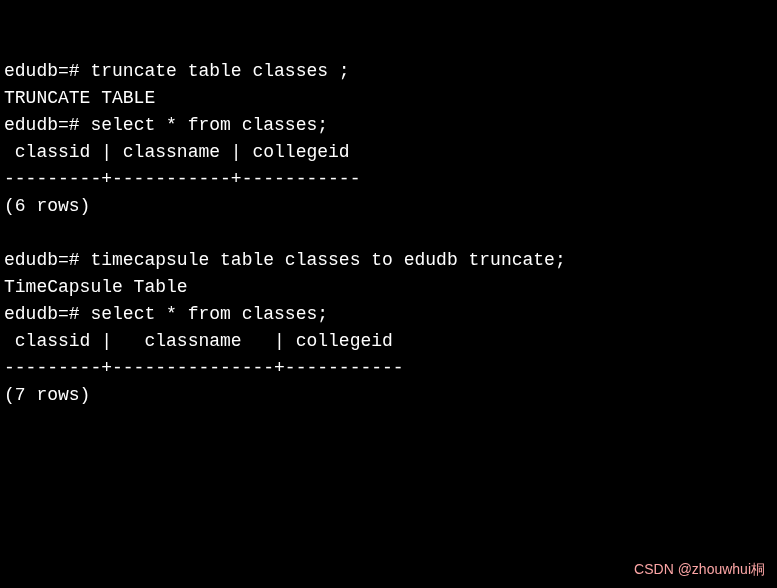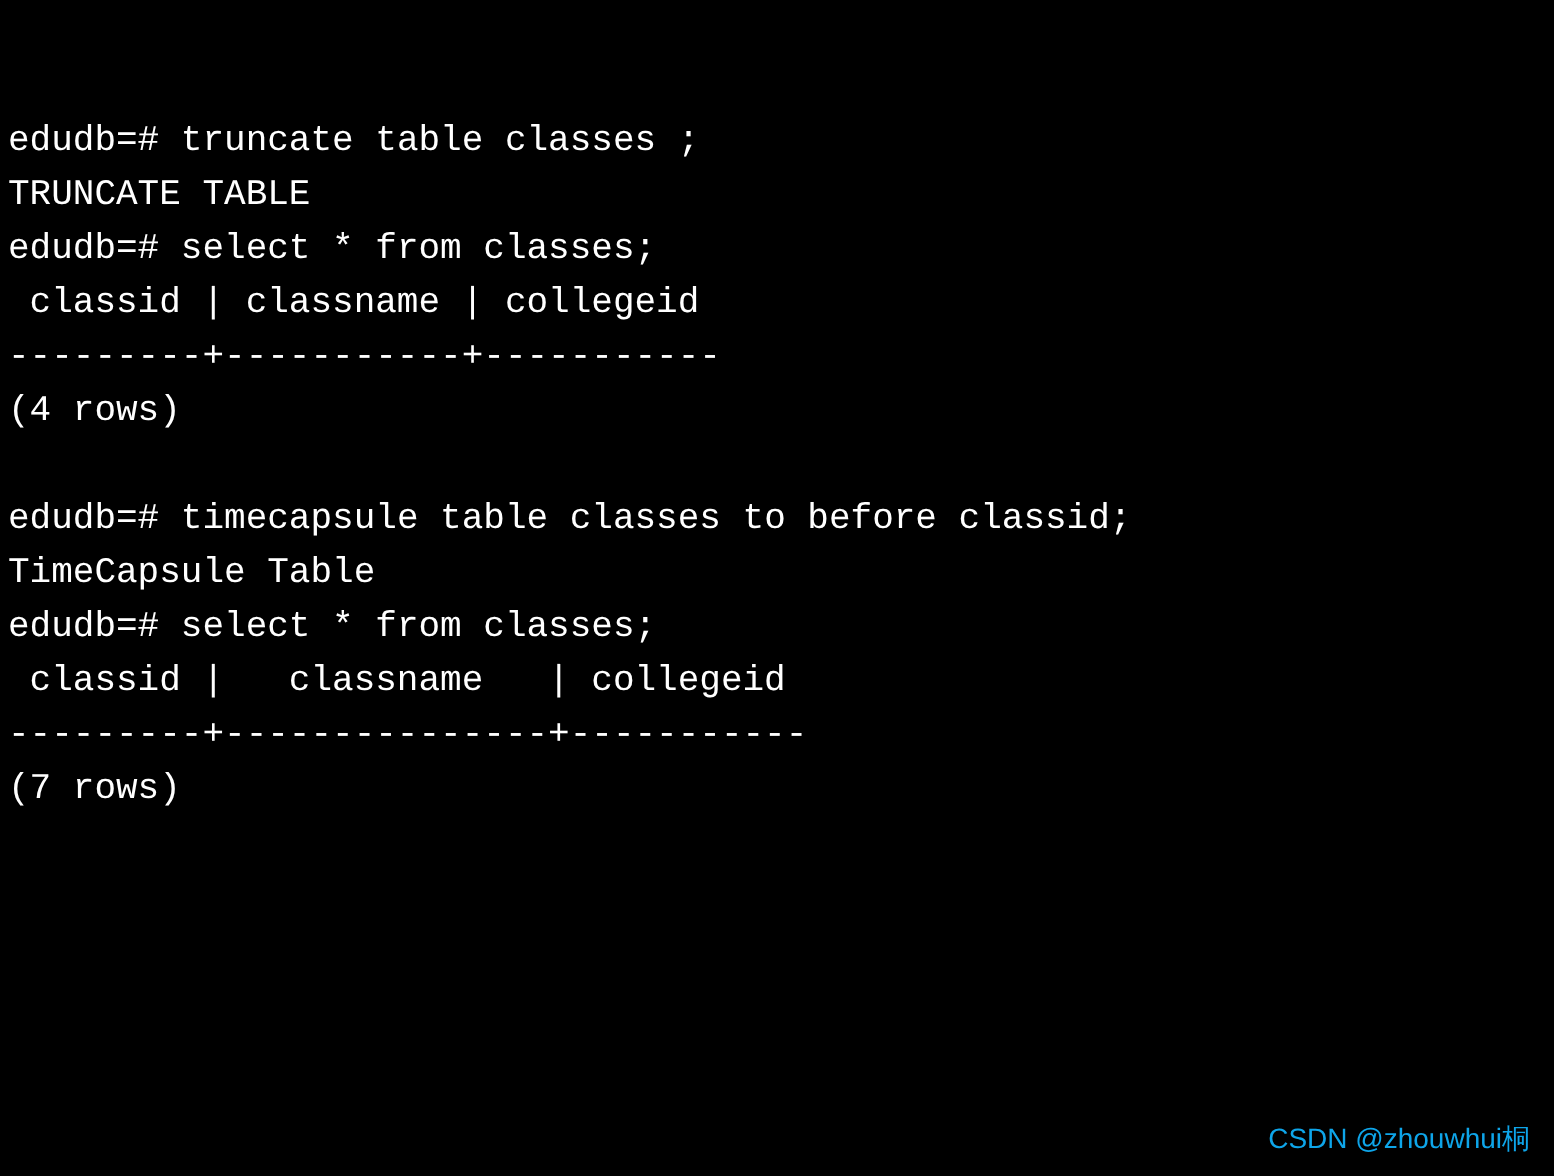--- a/index.html
+++ b/index.html
@@ -9,36 +9,36 @@
       font-size: 18px;
       margin: 0;
       padding: 4px;
       white-space: pre;
       line-height: 1.5;
     }
     .watermark {
       position: fixed;
       bottom: 8px;
       right: 12px;
-      color: #0ea5e9;
+      color: #fca5a5;
       font-family: Arial, sans-serif;
       font-size: 14px;
       white-space: nowrap;
     }
   </style>
 </head>
 <body>
 
 <div><span>edudb=# </span><span>truncate table classes ;</span>
 <span>TRUNCATE TABLE</span>
 <span>edudb=# </span><span>select * from classes;</span>
 <span> classid | classname | collegeid</span>
 <span>---------+-----------+-----------</span>
-<span>(4 rows)</span>
+<span>(6 rows)</span>
 <span></span>
-<span>edudb=# </span><span>timecapsule table classes to before classid;</span>
+<span>edudb=# </span><span>timecapsule table classes to edudb truncate;</span>
 <span>TimeCapsule Table</span>
 <span>edudb=# </span><span>select * from classes;</span>
 <span> classid |   classname   | collegeid</span>
 <span>---------+---------------+-----------</span>
 <span>(7 rows)</span></div>
 <div class="watermark">CSDN @zhouwhui桐</div>
 
 
 </body></html>

